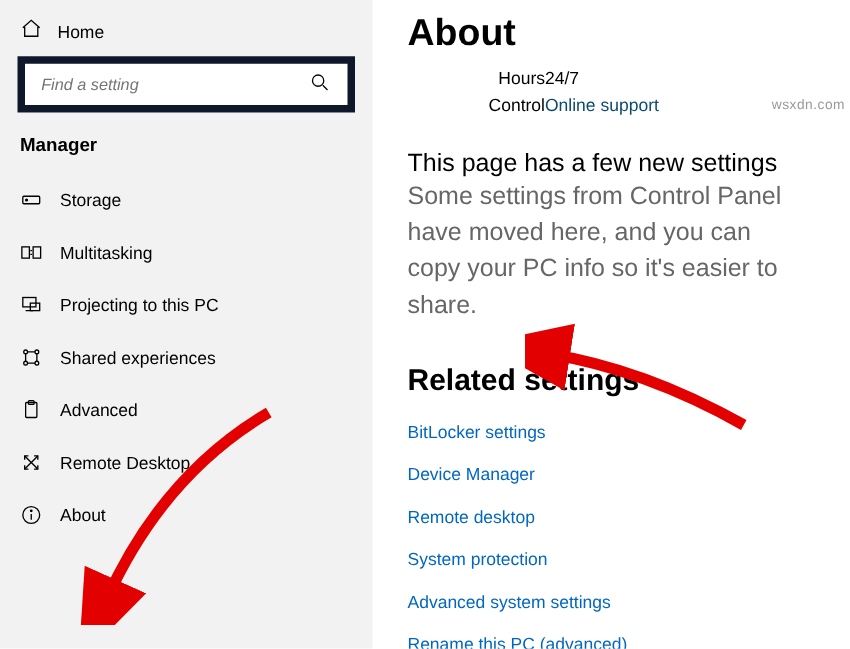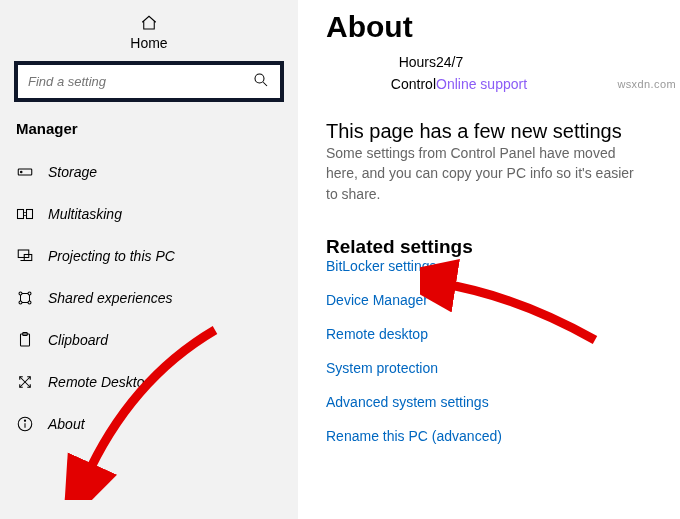--- a/index.html
+++ b/index.html
@@ -17,51 +17,50 @@
     .sidebar {
       width: 298px;
       background: #f2f2f2;
       padding: 10px 14px 2px 14px;
       display: flex;
       flex-direction: column;
     }
     .home-row {
       display: flex;
       align-items: center;
-      gap: 0;
+      gap: 12px;
       padding: 4px 2px 10px 2px;
       cursor: pointer;
-      flex-direction: column;
     }
     .home-row .label { font-size: 14px; }
     .search-box {
       display: flex;
       align-items: center;
-      justify-content: space-between;
-      border: 4px solid #0f172a;
+      justify-content: center;
+      border: 6px solid #0f172a;
       background: #fff;
       padding: 6px 10px;
       margin-bottom: 18px;
     }
     .search-box input {
       border: none;
       outline: none;
       font-size: 13px;
       width: 90%;
       color: #555;
       font-style: italic;
       background: transparent;
     }
     .category {
       font-weight: 600;
       font-size: 15px;
       margin-bottom: 14px;
       padding-left: 2px;
     }
-    .nav-list { list-style: none; font-style: italic; }
+    .nav-list { list-style: none; }
     .nav-item {
       display: flex;
       align-items: center;
       gap: 14px;
       padding: 12px 2px;
       cursor: pointer;
       font-size: 14px;
     }
     .nav-item .icon {
       width: 18px;
@@ -75,38 +74,38 @@
       padding: 10px 8px 10px 28px;
     }
     .page-title {
       font-size: 30px;
       font-weight: 600;
       margin-bottom: 10px;
     }
     .kv { display: flex; font-size: 14px; margin-bottom: 6px; }
     .kv .key { width: 110px; color: #000; text-align: right; }
     .kv .val { color: #000; }
-    .kv .link { color: #8b5cf6; cursor: pointer; }
+    .kv .link { color: #0c4a6e; cursor: pointer; }
     .section-heading {
       font-size: 20px;
       font-weight: 400;
       margin-top: 28px;
       margin-bottom: 0;
     }
     .section-body {
-      font-size: 14px;
+      font-size: 20px;
       color: #666;
       line-height: 1.45;
       max-width: 320px;
     }
     .related-heading {
-      font-size: 19px;
+      font-size: 24px;
       font-weight: 600;
       margin-top: 32px;
-      margin-bottom: 0;
+      margin-bottom: 18px;
     }
     .related-links div {
       color: #0067c0;
       font-size: 14px;
       margin-bottom: 18px;
       cursor: pointer;
     }
     .watermark {
       position: absolute;
       top: 78px;
@@ -193,21 +192,21 @@
       </span>
       <span>Shared experiences</span>
     </li>
     <li class="nav-item">
       <span class="icon">
         <svg class="icon-svg" viewBox="0 0 24 24">
             <rect x="6" y="4" width="12" height="16" rx="1"></rect>
             <rect x="9" y="2" width="6" height="4" rx="1"></rect>
           </svg>
       </span>
-      <span>Clipboard</span>
+      <span>Advanced</span>
     </li>
     <li class="nav-item">
       <span class="icon">
         <svg class="icon-svg" viewBox="0 0 24 24">
             <line x1="5" y1="5" x2="19" y2="19"></line>
             <line x1="5" y1="19" x2="19" y2="5"></line>
             <polyline points="5,9 5,5 9,5"></polyline>
             <polyline points="15,5 19,5 19,9"></polyline>
             <polyline points="19,15 19,19 15,19"></polyline>
             <polyline points="9,19 5,19 5,15"></polyline>

